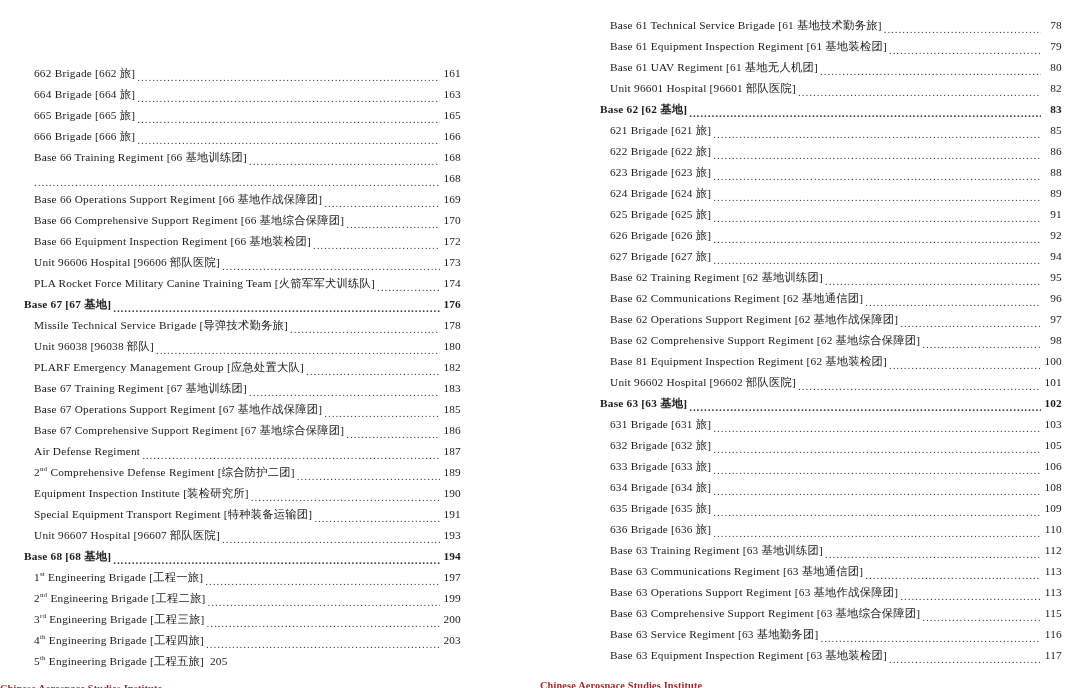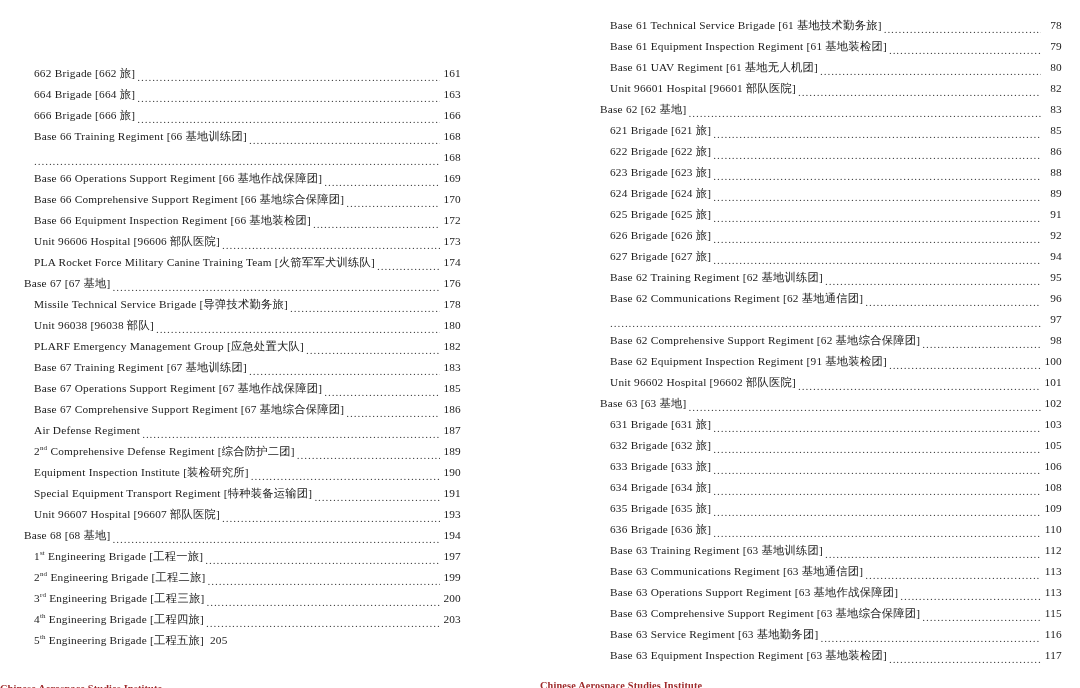--- a/index.html
+++ b/index.html
@@ -45,21 +45,21 @@
     display: flex;
     align-items: baseline;
     height: 21px;
     line-height: 21px;
     white-space: nowrap;
     font-size: 11.3px;
     letter-spacing: 0.02em;
   }
 
   
-  .toc-row.level-1 { padding-left: 0px; font-weight: 400; align-items: center; }
+  .toc-row.level-1 { padding-left: 0px; font-weight: 700; align-items: center; }
   .toc-row.level-2 { padding-left: 10px; font-weight: 400; }
 
   .toc-label {
     flex: 0 0 auto;
     padding-right: 2px;
   }
   .toc-leader {
     flex: 1 1 auto;
     overflow: hidden;
     min-width: 8px;
@@ -115,20 +115,25 @@
           <span class="toc-label">662 Brigade [662 旅]</span>
           <span class="toc-leader"></span>
           <span class="toc-page">161</span>
         </li>
         <li class="toc-row level-2">
           <span class="toc-label">664 Brigade [664 旅]</span>
           <span class="toc-leader"></span>
           <span class="toc-page">163</span>
         </li>
         <li class="toc-row level-2">
+          <span class="toc-label">665 Brigade [665 旅]</span>
+          <span class="toc-leader"></span>
+          <span class="toc-page">165</span>
+        </li>
+        <li class="toc-row level-2">
           <span class="toc-label">666 Brigade [666 旅]</span>
           <span class="toc-leader"></span>
           <span class="toc-page">166</span>
         </li>
         <li class="toc-row level-2">
           <span class="toc-label">Base 66 Training Regiment [66 基地训练团]</span>
           <span class="toc-leader"></span>
           <span class="toc-page">168</span>
         </li>
         <li class="toc-row level-2">
@@ -319,30 +324,31 @@
           <span class="toc-label">Base 62 Training Regiment [62 基地训练团]</span>
           <span class="toc-leader"></span>
           <span class="toc-page">95</span>
         </li>
         <li class="toc-row level-2">
           <span class="toc-label">Base 62 Communications Regiment [62 基地通信团]</span>
           <span class="toc-leader"></span>
           <span class="toc-page">96</span>
         </li>
         <li class="toc-row level-2">
+          <span class="toc-label">Base 62 Operations Support Regiment [62 基地作战保障团]</span>
           <span class="toc-leader"></span>
           <span class="toc-page">97</span>
         </li>
         <li class="toc-row level-2">
           <span class="toc-label">Base 62 Comprehensive Support Regiment [62 基地综合保障团]</span>
           <span class="toc-leader"></span>
           <span class="toc-page">98</span>
         </li>
         <li class="toc-row level-2">
-          <span class="toc-label">Base 62 Equipment Inspection Regiment [91 基地装检团]</span>
+          <span class="toc-label">Base 81 Equipment Inspection Regiment [62 基地装检团]</span>
           <span class="toc-leader"></span>
           <span class="toc-page">100</span>
         </li>
         <li class="toc-row level-2">
           <span class="toc-label">Unit 96602 Hospital [96602 部队医院]</span>
           <span class="toc-leader"></span>
           <span class="toc-page">101</span>
         </li>
         <li class="toc-row level-1">
           <span class="toc-label">Base 63 [63 基地]</span>

